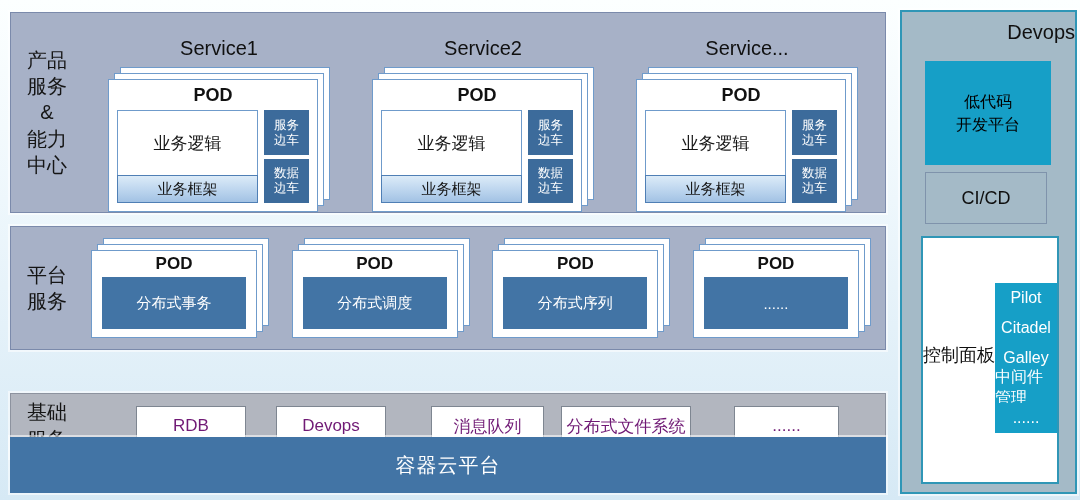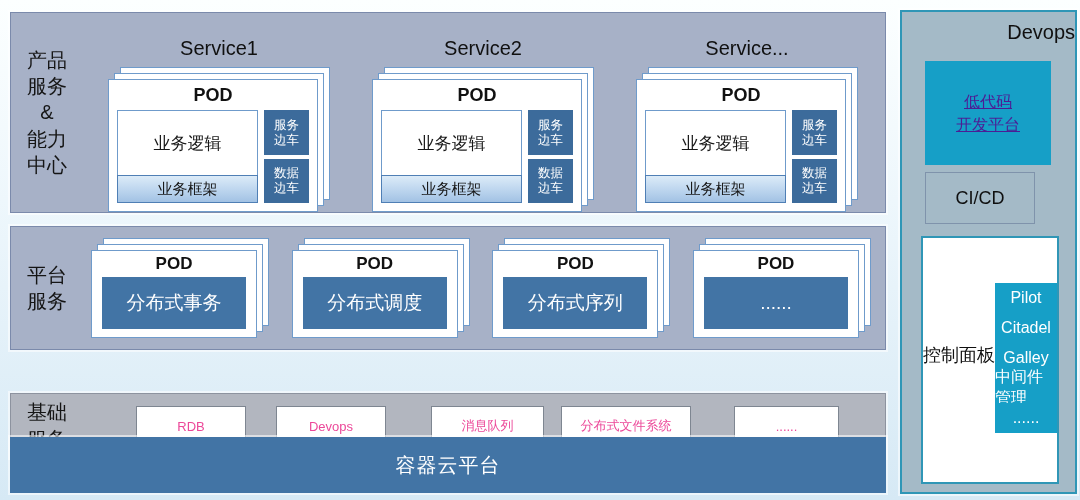--- a/index.html
+++ b/index.html
@@ -66,45 +66,45 @@
     display:flex; align-items:center; justify-content:center; text-align:center;
   }
 
   
   .plat-area { position:absolute; left:80px; right:14px; top:0; bottom:0;
                display:flex; justify-content:space-between; align-items:center; }
   .plat-stack { width:178px; height:100px; }
   .plat-card { padding:1px 8px 8px; }
   .plat-card .pod-title { font-size:17px; padding:2px 0 3px; }
   .plat-bar {
-    flex:1; margin:0 2px; background:#4274a5; color:#fff; font-size:19px;
+    flex:1; margin:0 2px; background:#4274a5; color:#fff; font-size:15px;
     display:flex; align-items:center; justify-content:center;
   }
 
   
   .infra-item {
     position:absolute; top:12px; height:40px; background:#fff;
-    border:1.5px solid #7e8691; color:#ec4899; font-size:13px;
+    border:1.5px solid #7e8691; color:#701a75; font-size:17px;
     display:flex; align-items:center; justify-content:center;
   }
 
   
   #devops {
     position:absolute; left:900px; top:10px; width:177px; height:484px;
     background:#a4bac7; border:2px solid #2f96b6;
     box-shadow:0 0 0 2px rgba(255,255,255,.55);
   }
   .devops-title { text-align:right; font-size:20px; color:#101010; padding-top:9px; }
   .lowcode {
     position:absolute; left:23px; top:49px; width:126px; height:104px;
-    background:#169fc7; color:#4c1d95; font-size:16px; line-height:1.45;
-    display:flex; align-items:center; justify-content:center; text-align:center;text-decoration:underline;
+    background:#169fc7; color:#000000; font-size:16px; line-height:1.45;
+    display:flex; align-items:center; justify-content:center; text-align:center;
   }
   .cicd {
-    position:absolute; left:23px; top:160px; width:110px; height:52px;
+    position:absolute; left:23px; top:160px; width:122px; height:52px;
     border:1px solid #7f93ab; color:#0f0f0f; font-size:18px;
     display:flex; align-items:center; justify-content:center;
   }
   .ctrl-panel {
     position:absolute; left:19px; top:224px; width:138px; height:248px;
     background:#fff; border:2px solid #2f96b6;
     display:flex; flex-direction:row; align-items:center; padding:6px 0 10px;
   }
   .ctrl-title { font-size:18px; color:#0f0f0f; margin-bottom:7px; }
   .ctrl-list { flex:1; width:114px; display:flex; flex-direction:column; justify-content:space-between; }

